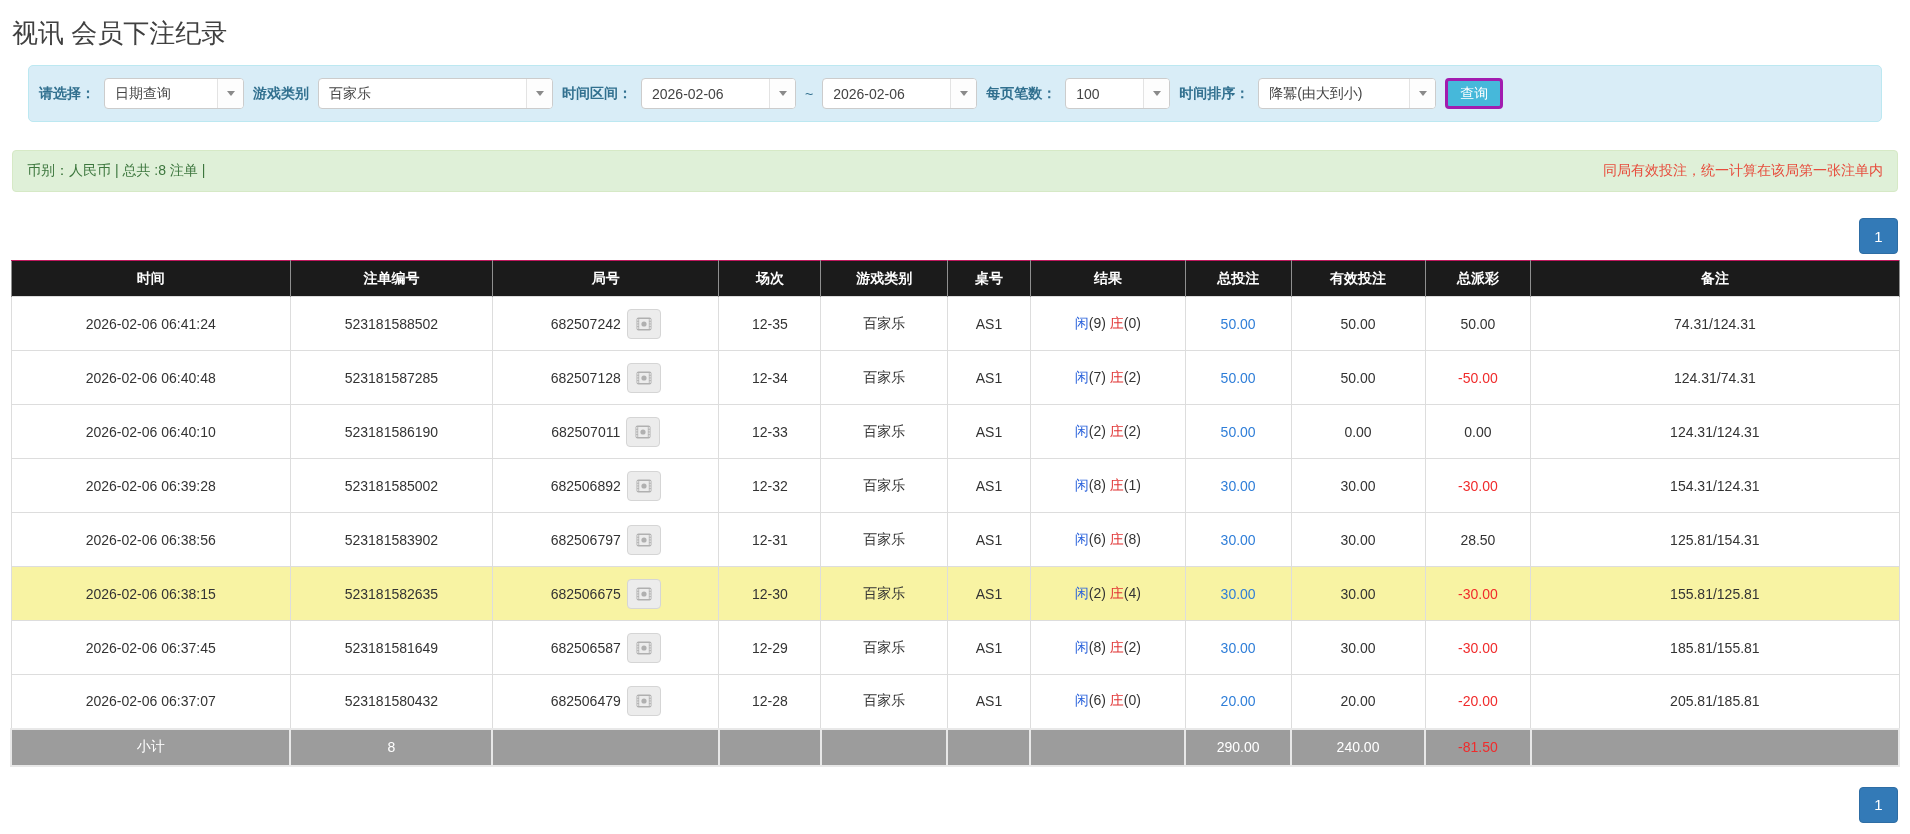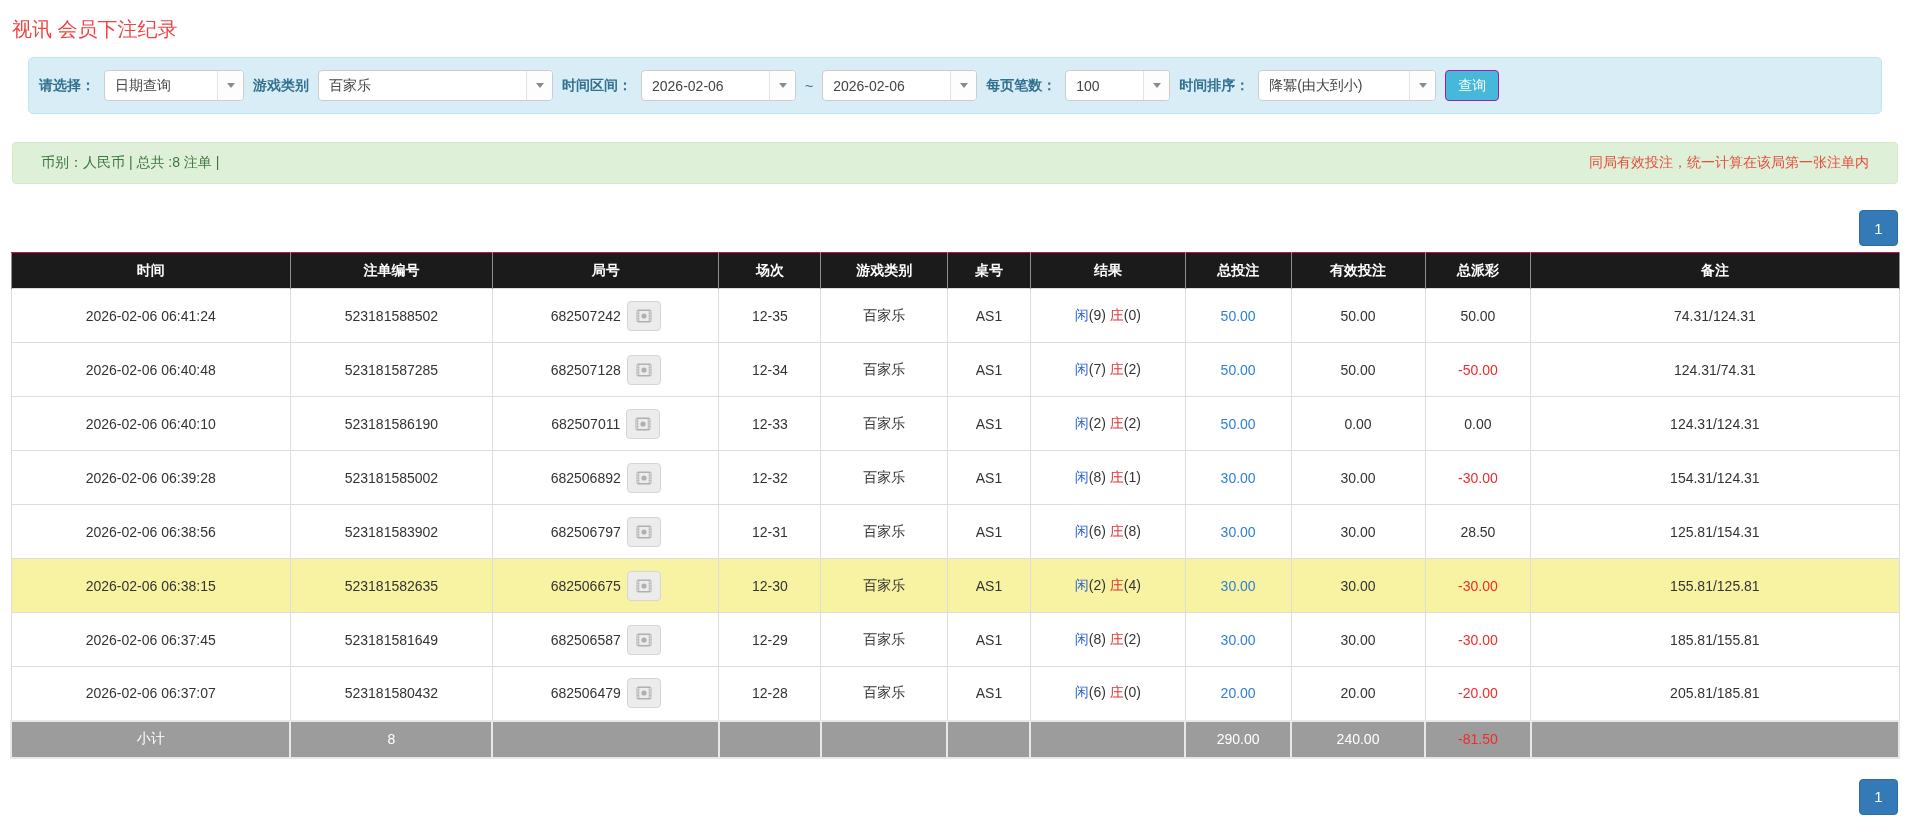--- a/index.html
+++ b/index.html
@@ -3,21 +3,21 @@
 <meta charset="utf-8">
 <style>
   * { box-sizing: border-box; margin: 0; padding: 0; }
   body {
     width: 1910px; height: 834px; overflow: hidden;
     background: #fff;
     font-family: "Liberation Sans", "DejaVu Sans", sans-serif;
     font-size: 14px; color: #333;
   }
   .page-title {
-    font-size: 20px; font-weight: normal; color: #ef4444;
+    font-size: 26px; font-weight: normal; color: #404040;
     margin: 16px 12px 14px 12px;
   }
   
   .filter-panel {
     margin: 0 28px;
     background: #d9edf7;
     border: 1px solid #bce8f1;
     border-radius: 5px;
     padding: 12px 10px;
     display: flex; align-items: center; gap: 9px;
@@ -36,29 +36,29 @@
     width: 26px; display: flex; align-items: center; justify-content: center;
     border-left: 1px solid #e3e3e3; background: #fdfdfd;
   }
   .caret-tri {
     width: 0; height: 0;
     border-left: 4px solid transparent; border-right: 4px solid transparent;
     border-top: 5px solid #8a8a8a;
   }
   .tilde { color: #31708f; }
   .search-btn {
-    background: #46b8da; border: 1px solid #a21caf; border-radius: 4px;
+    background: #46b8da; border: 3px solid #a21caf; border-radius: 4px;
     color: #fff; height: 31px; padding: 0 12px; font-size: 14px;
     cursor: pointer;
   }
   
   .summary-bar {
     margin: 28px 12px 0 12px;
     background: #dff0d8; border: 1px solid #d6e9c6; border-radius: 4px;
-    padding: 11px 28px;
+    padding: 11px 14px;
     display: flex; justify-content: space-between; align-items: center;
   }
   .summary-left { color: #3c763d; }
   .summary-right { color: #e74c3c; margin-left: 6px; }
   
   .pagination-row {
     margin: 26px 12px 6px 12px;
     display: flex; justify-content: flex-end;
   }
   .pagination-row.bottom { margin-top: 20px; }

